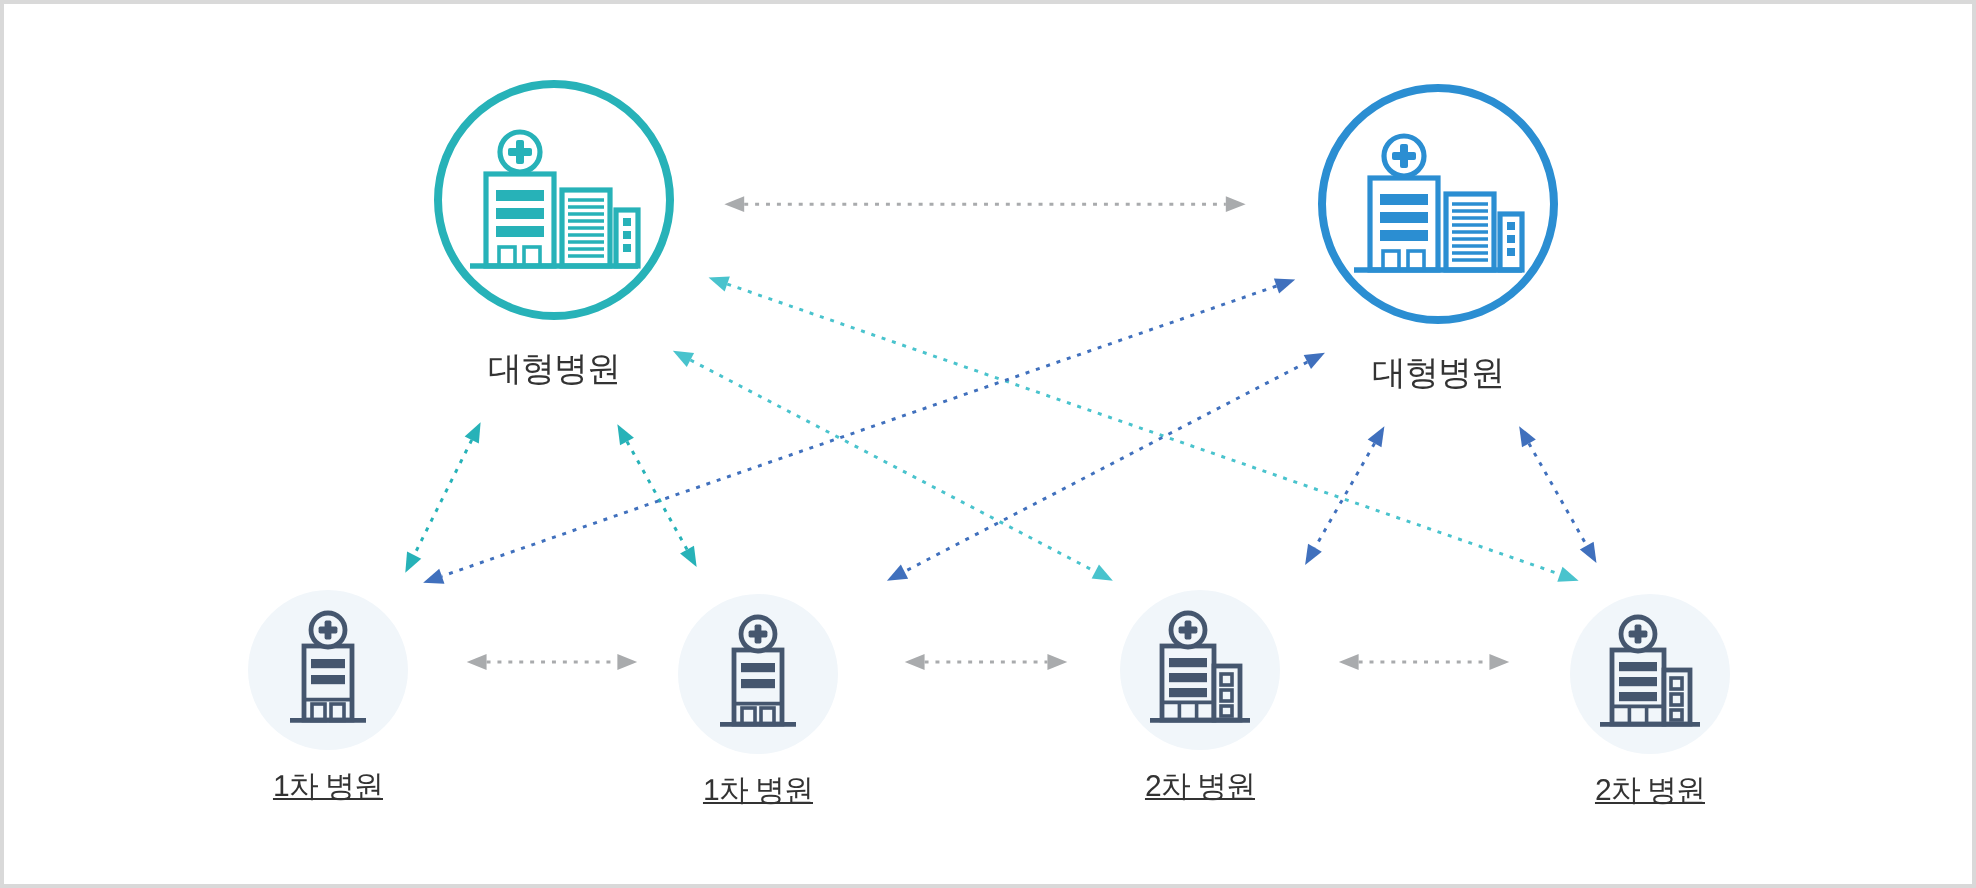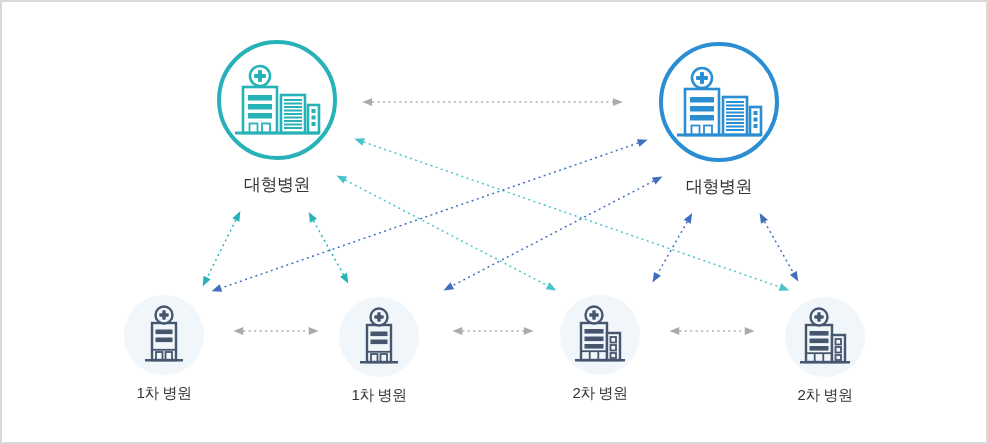--- a/index.html
+++ b/index.html
@@ -16,21 +16,21 @@
     box-sizing:border-box;background:#ffffff;
   }
   .node.large .circle{width:120px;height:120px;border:4px solid;}
   .node.teal .circle{border-color:var(--teal,#27b2b8);color:var(--teal,#27b2b8);}
   .node.blue .circle{border-color:var(--blue,#2b8ed2);color:var(--blue,#2b8ed2);}
   .node.small .circle{width:80px;height:80px;background:var(--node-bg,#f1f6fa);color:var(--navy,#45566e);}
   .node-label{
     margin-top:13px;font-size:17px;color:var(--label,#333333);
     white-space:nowrap;letter-spacing:-0.5px;text-align:center;
   }
-  .node.small .node-label{margin-top:9px;font-size:15px;}
+  .node.small .node-label{margin-top:9px;font-size:15px;text-decoration:underline;}
   .icon-lg{width:92px;height:72px;display:block;}
   .icon-sm{width:48px;height:60px;display:block;}
   .icon-sm2{width:58px;height:60px;display:block;}
   .mask-white{fill:#ffffff;}
   .mask-bg{fill:var(--node-bg,#f1f6fa);}
 </style>
 </head>
 <body>
 
 <div class="screen" style="border-color: rgb(217, 217, 217);">

